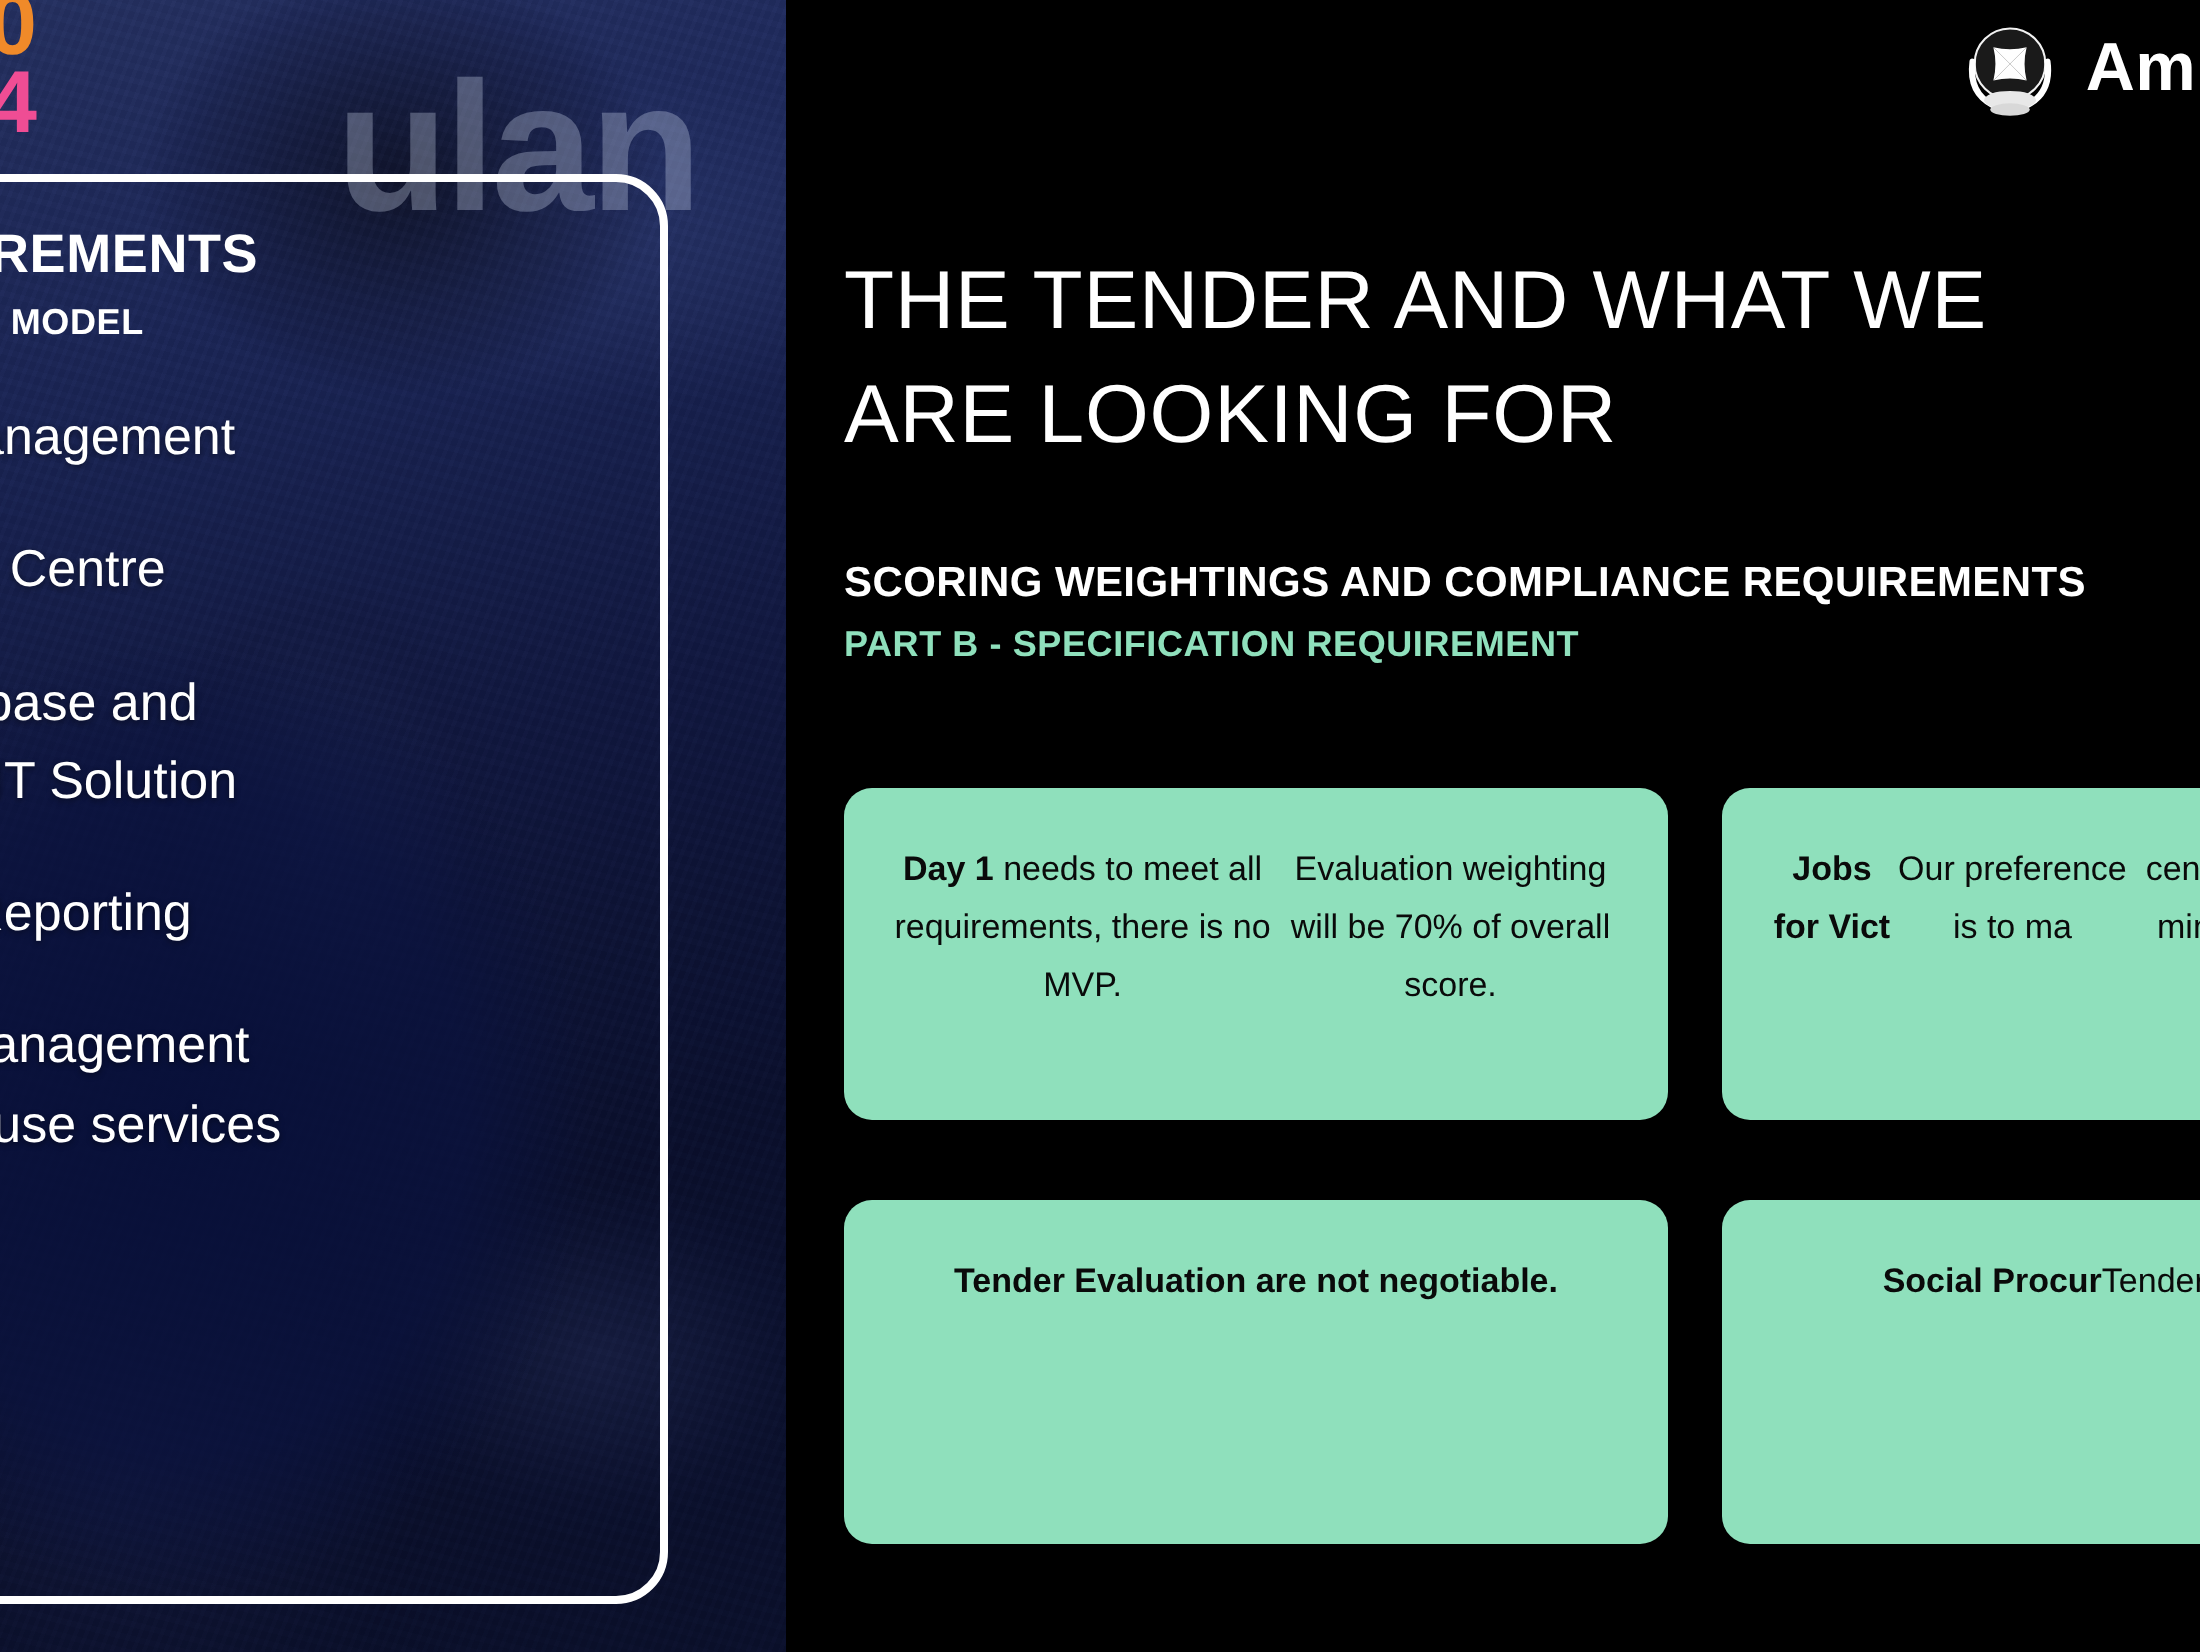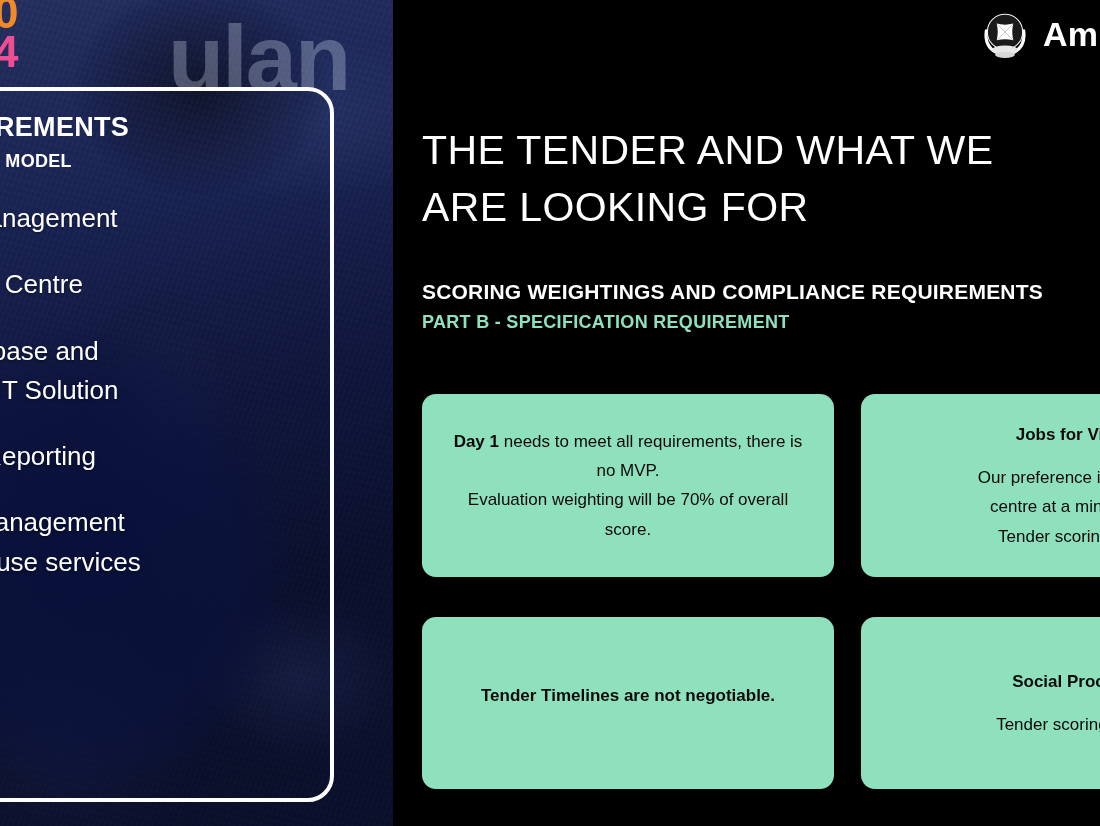--- a/index.html
+++ b/index.html
@@ -67,21 +67,21 @@
     top: 300px;
     width: 330px;
     height: 560px;
     background: radial-gradient(ellipse 260px 300px at 120px 260px, rgba(8,16,58,0.92) 0%, rgba(10,18,62,0.72) 55%, rgba(10,18,62,0.0) 80%);
   }
 
   
   .photo-word {
     position: absolute;
     left: 168px;
-    top: 6px;
+    top: 22px;
     font-size: 92px;
     font-weight: 700;
     letter-spacing: -2px;
     color: rgba(218,228,248,0.30);
     white-space: nowrap;
     font-family: "Liberation Sans", sans-serif;
   }
 
   
   .corner-num {
@@ -226,21 +226,21 @@
     background: #8fe0bc;
     border-radius: 14px;
     color: #0a0a0a;
     padding: 26px 22px;
     text-align: center;
     font-size: 17px;
     line-height: 1.72;
     flex: 0 0 412px;
     min-height: 166px;
     display: flex;
-    flex-direction: column;
+    flex-direction: row;
     justify-content: center;
   }
   .card.r2 { min-height: 172px; }
   .card-title {
     font-weight: 700;
     display: block;
   }
   .card-body { display: block; }
   .card .inline-b { font-weight: 700; }
   .card .spacer { display: block; height: 14px; }
@@ -322,21 +322,21 @@
           <span class="card-body">Our preference is to ma</span>
           <span class="card-body">centre at a minimum</span>
           <span class="card-body">Tender scoring we</span>
         </div>
 
       </div>
 
       <div class="card-row">
 
         <div class="card r2">
-          <span class="card-title">Tender Timelines are not negotiable.</span>
+          <span class="card-title">Tender Evaluation are not negotiable.</span>
           <span class="spacer"></span>
         </div>
 
         <div class="card r2">
           <span class="card-title">Social Procur</span>
           <span class="spacer"></span>
           <span class="card-body">Tender scoring wei</span>
         </div>
 
       </div>

